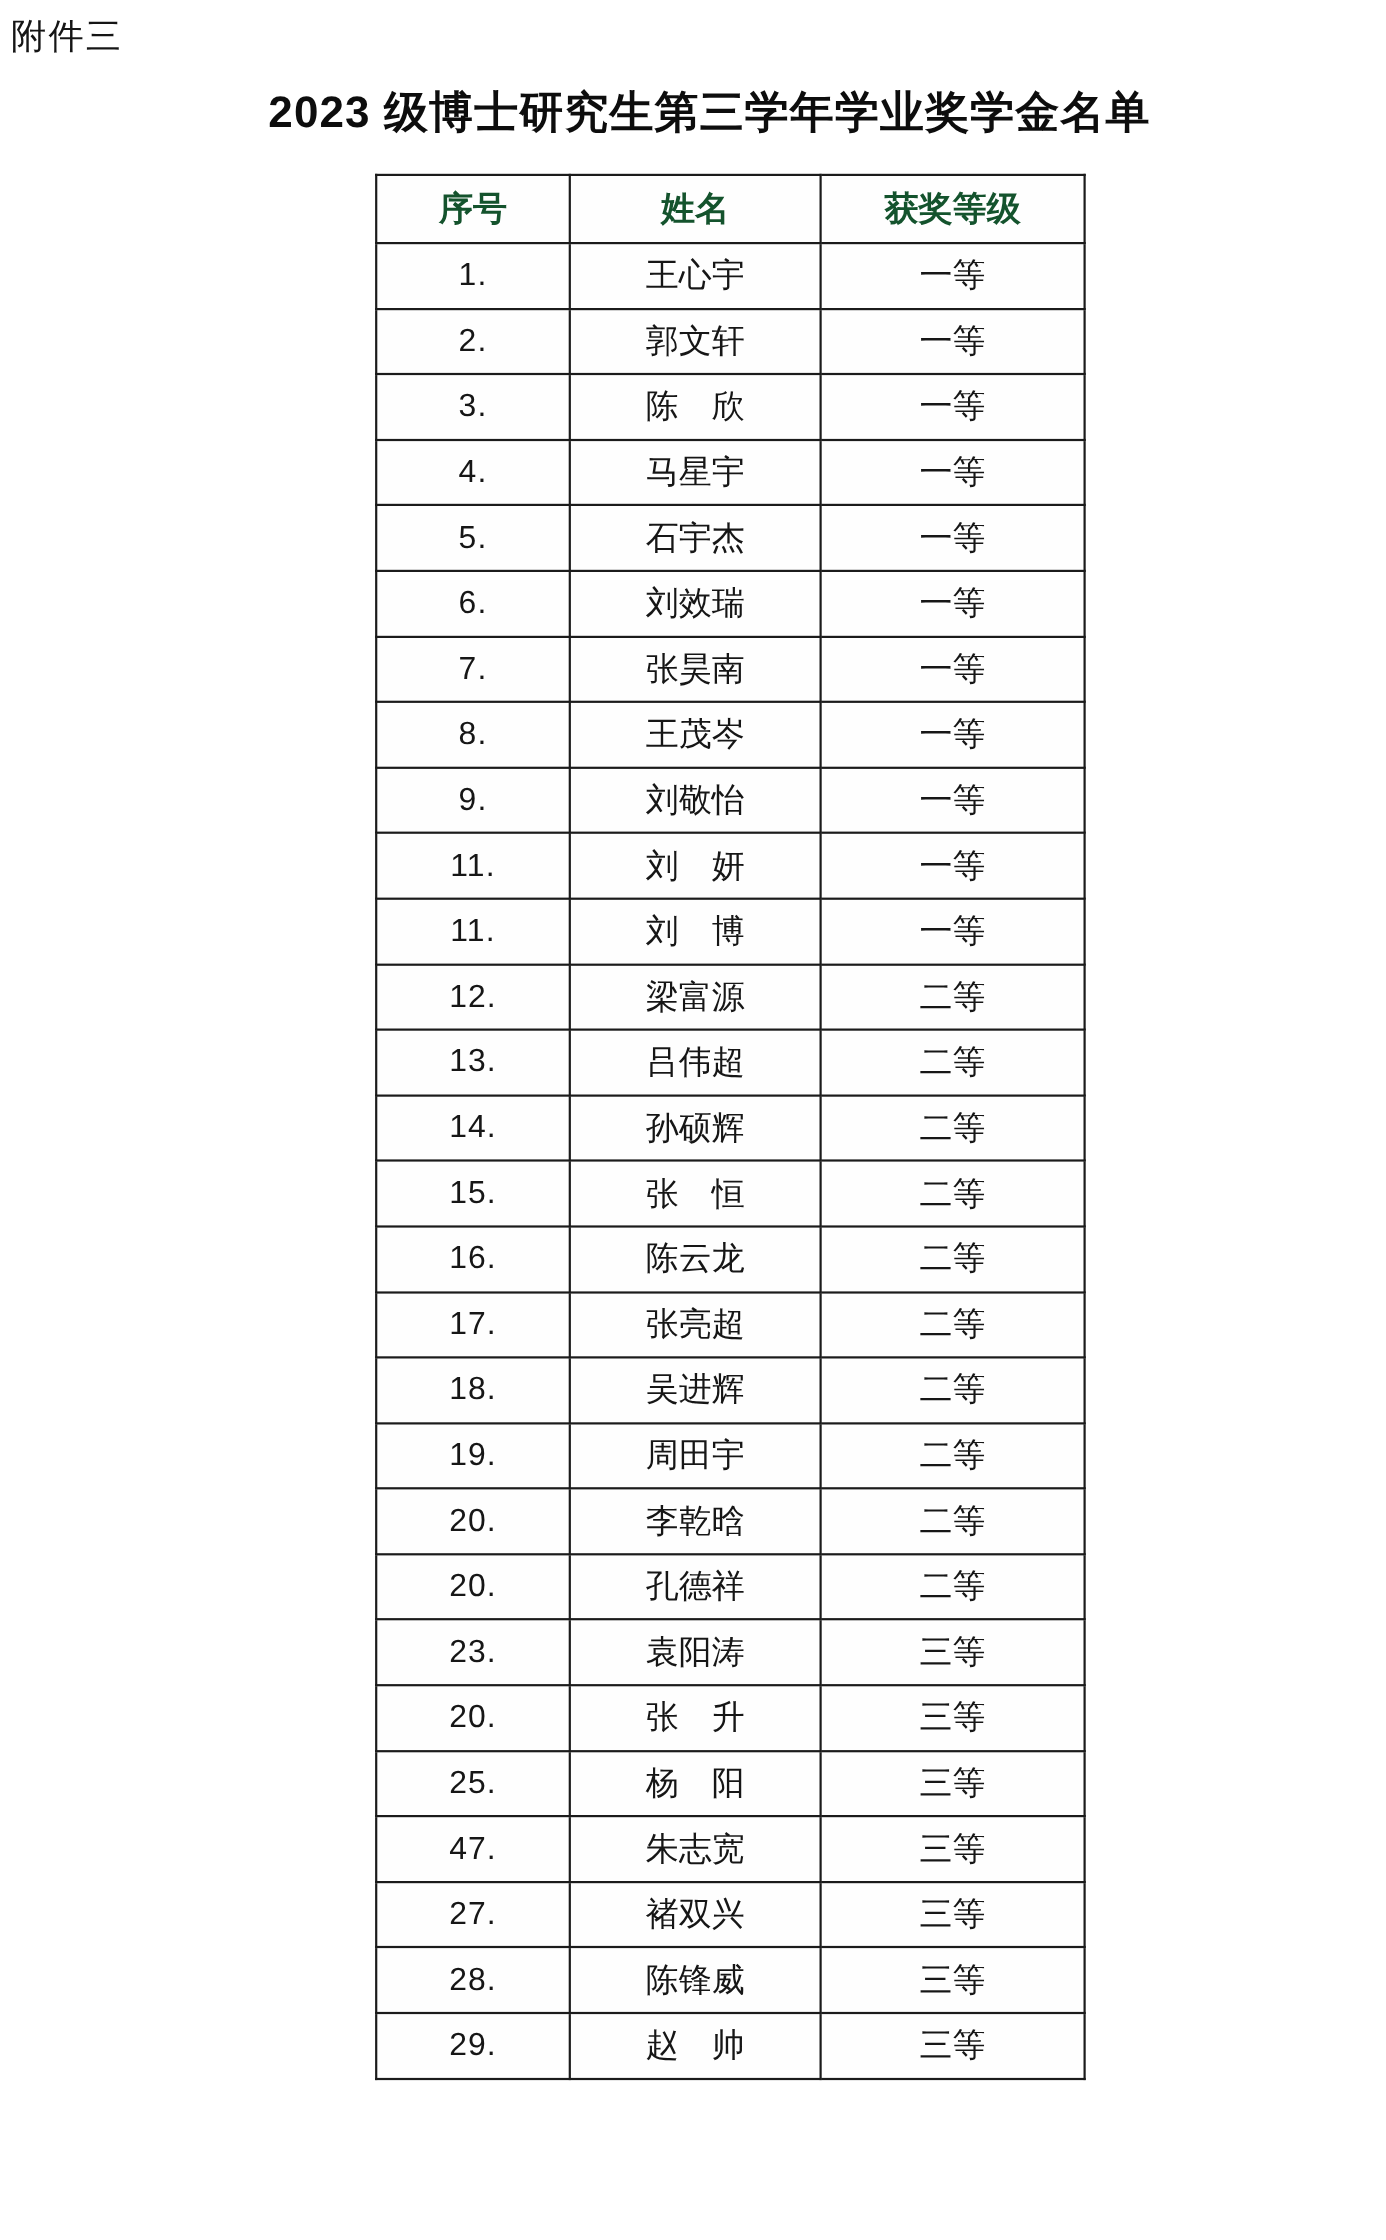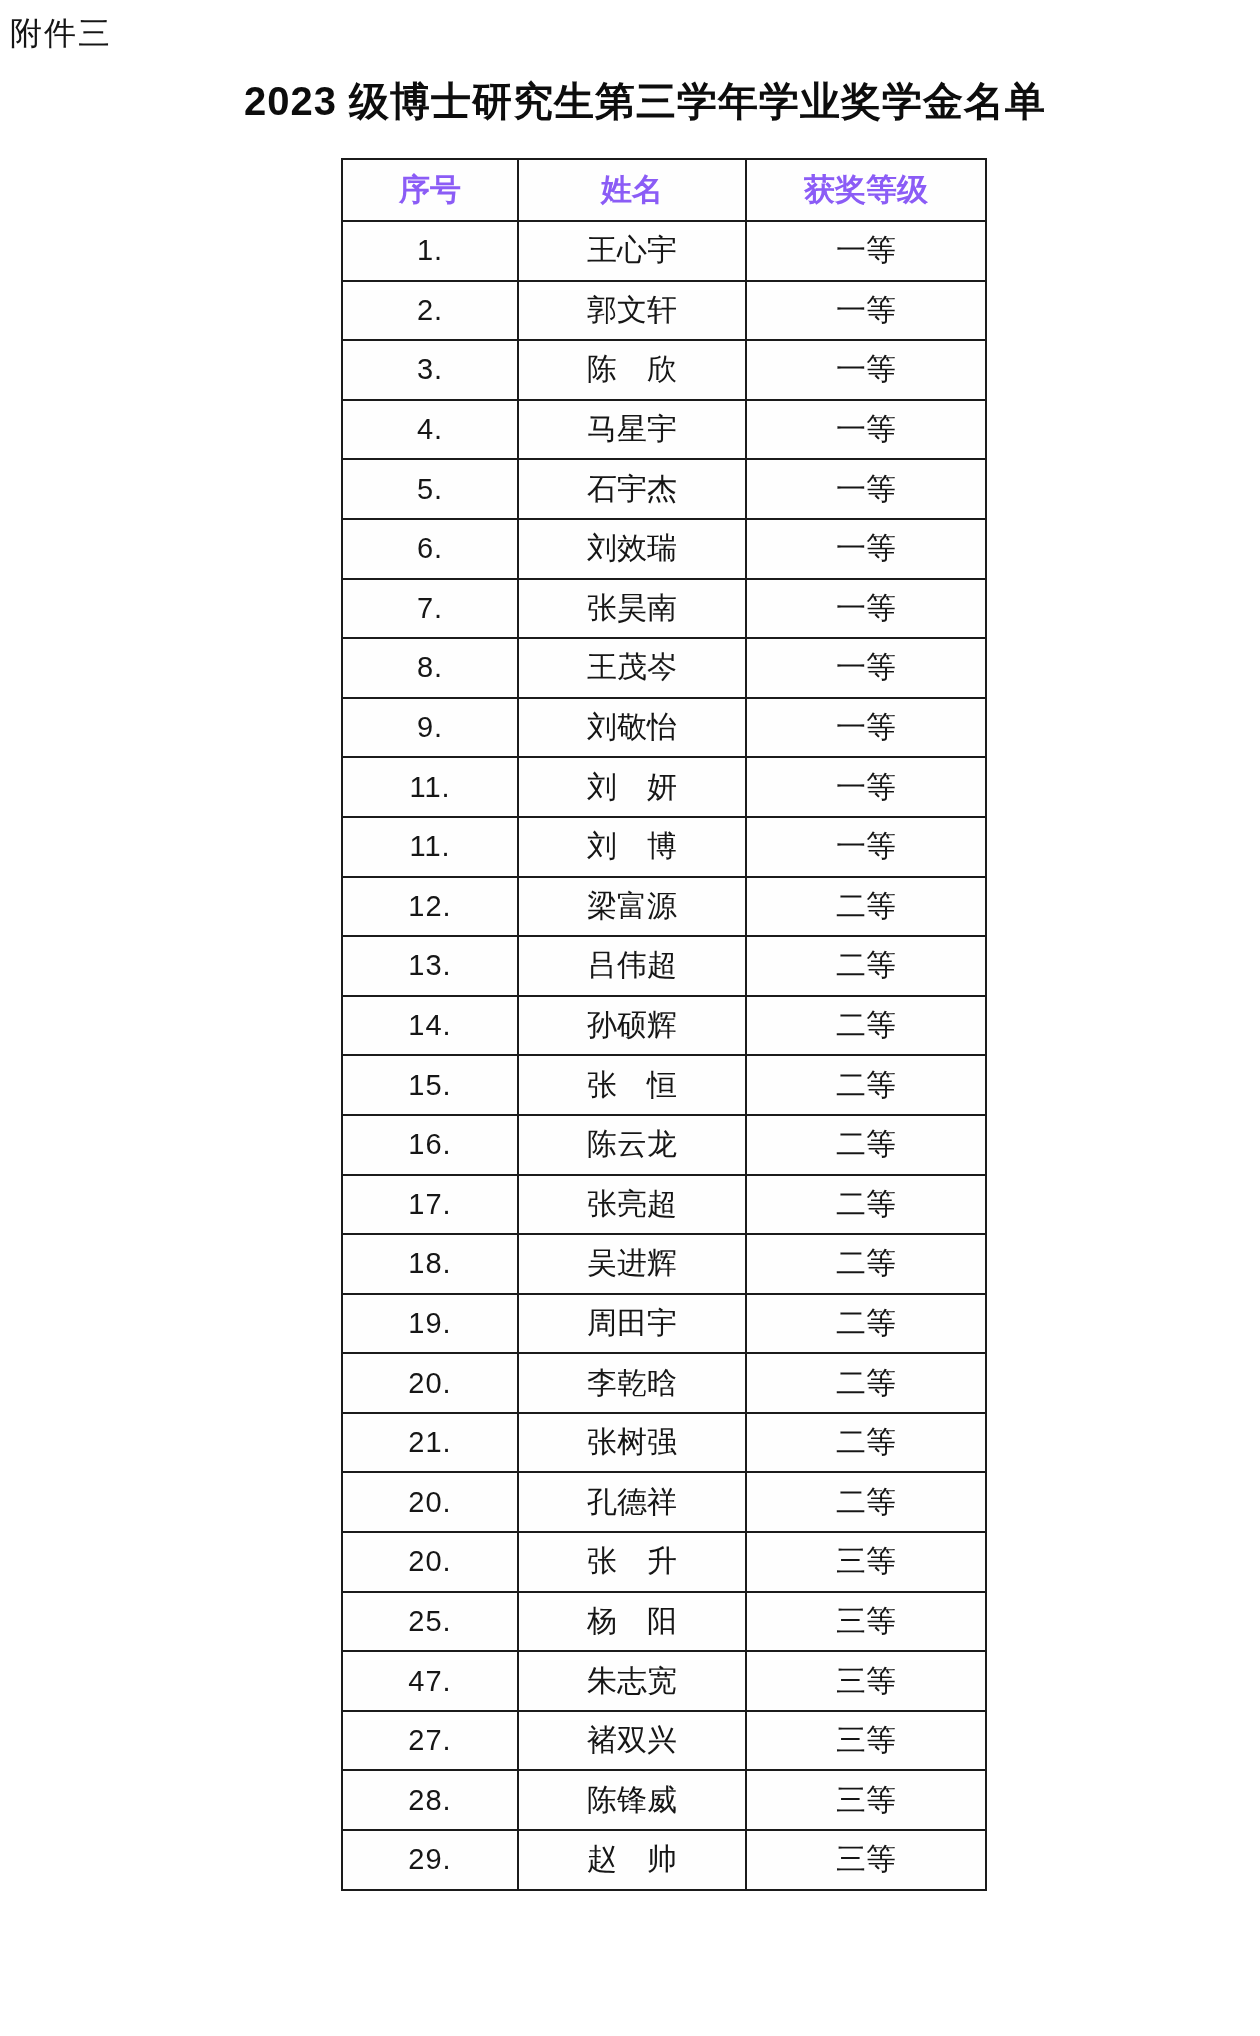--- a/index.html
+++ b/index.html
@@ -52,21 +52,21 @@
     border: 2px solid #1b1b1b;
     text-align: center;
     vertical-align: middle;
     padding: 0;
     background: #fefefe;
   }
   .award-table th {
     height: 60px;
     font-size: 31px;
     font-weight: bold;
-    color: #8b5cf6;
+    color: #14532d;
     text-align: center;
   }
   .award-table td {
     height: 57.6px;
     font-size: 30px;
     color: #161616;
   }
   .award-table td.no-cell {
     font-size: 29px;
     letter-spacing: 1px;
@@ -208,32 +208,32 @@
       <td class="name-cell">周田宇</td>
       <td class="award-cell">二等</td>
     </tr>
 
     <tr>
       <td class="no-cell">20.</td>
       <td class="name-cell">李乾晗</td>
       <td class="award-cell">二等</td>
     </tr>
 
-    <tr>
-      <td class="no-cell">21.</td>
-      <td class="name-cell">张树强</td>
-      <td class="award-cell">二等</td>
-    </tr>
 
     <tr>
       <td class="no-cell">20.</td>
       <td class="name-cell">孔德祥</td>
       <td class="award-cell">二等</td>
     </tr>
 
+    <tr>
+      <td class="no-cell">23.</td>
+      <td class="name-cell">袁阳涛</td>
+      <td class="award-cell">三等</td>
+    </tr>
 
     <tr>
       <td class="no-cell">20.</td>
       <td class="name-cell">张　升</td>
       <td class="award-cell">三等</td>
     </tr>
 
     <tr>
       <td class="no-cell">25.</td>
       <td class="name-cell">杨　阳</td>

